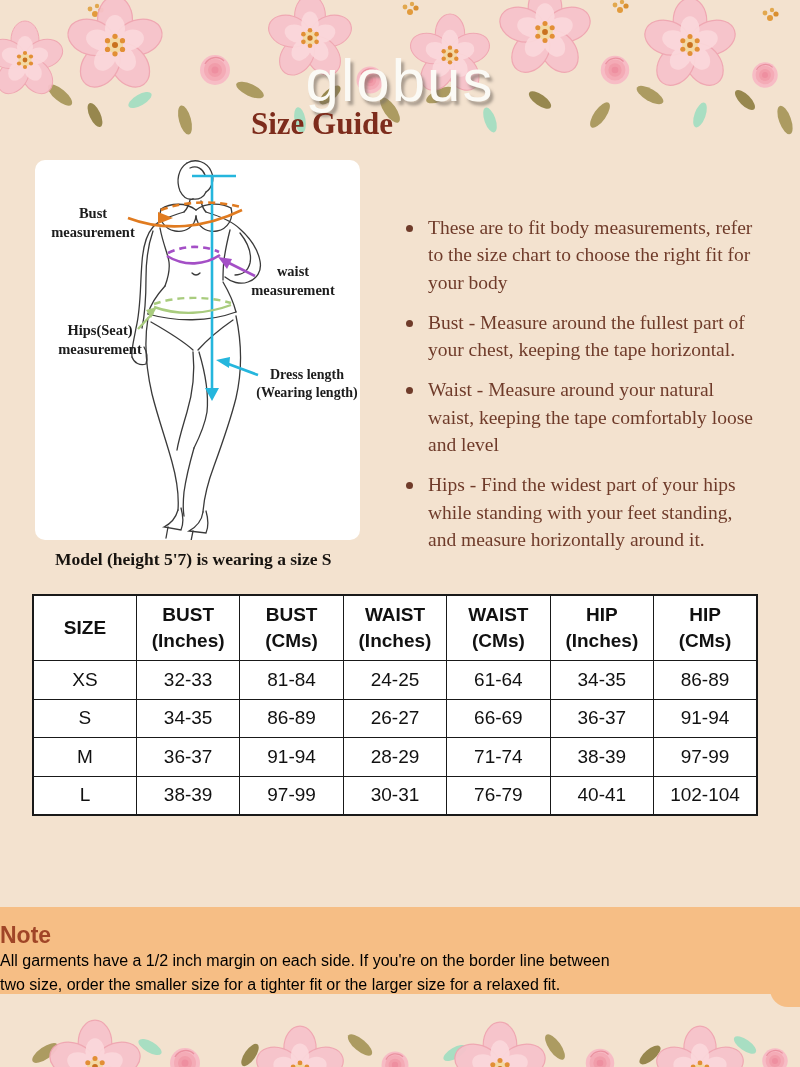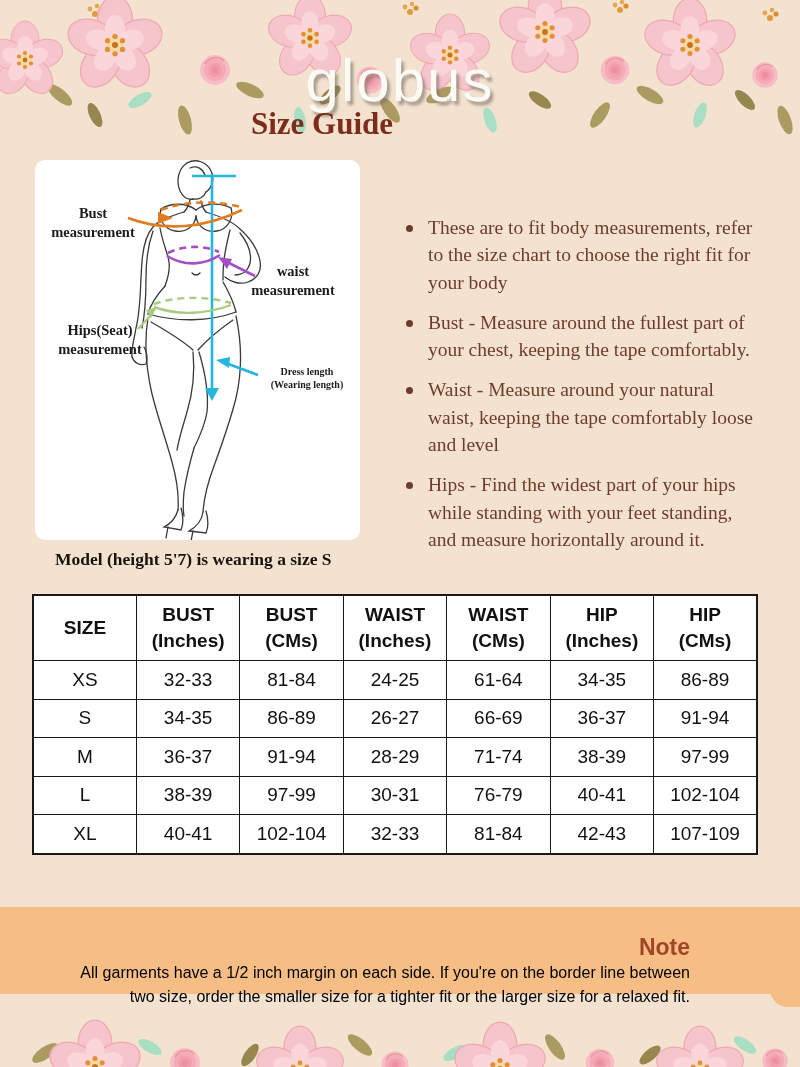--- a/index.html
+++ b/index.html
@@ -15,42 +15,42 @@
          font-size:31px;font-weight:bold;color:#7d2c1c;}
 
   
   .diagram-box{left:35px;top:160px;width:325px;height:380px;background:#ffffff;
                border-radius:10px;}
   .dlabel{position:absolute;white-space:pre-line;text-align:center;
           font-size:14.5px;font-weight:bold;color:#1c1c1c;line-height:1.28;}
   .lbl-bust{left:6px;top:44px;width:104px;}
   .lbl-waist{left:202px;top:102px;width:112px;}
   .lbl-hips{left:11px;top:161px;width:108px;}
-  .lbl-dress{left:221px;top:206px;width:102px;font-size:10px;}
+  .lbl-dress{left:221px;top:206px;width:102px;font-size:14px;}
 
   
   .bullets{left:406px;top:170px;width:360px;margin-top:44px;}
   .bullet{display:flex;gap:15px;margin-bottom:13px;}
   .dot{width:7px;height:7px;border-radius:50%;background:#6f3b2a;margin-top:11px;flex:none;}
   .btxt{width:333px;font-size:19.5px;line-height:1.4;color:#6f3b2a;}
 
   .model-note{left:55px;top:549px;font-size:17.5px;font-weight:bold;color:#17130f;}
 
   
   .table-wrap{left:32px;top:594px;}
   table.size-table{border-collapse:collapse;width:726px;table-layout:fixed;background:#ffffff;
        border:2.5px solid #191919;font-family:"Liberation Sans",sans-serif;color:#111;}
   .size-table th,.size-table td{border:1.6px solid #191919;text-align:center;vertical-align:middle;padding:0;}
   .size-table thead th{height:64px;font-size:19px;font-weight:bold;line-height:1.35;}
   .size-table tbody td{height:37.5px;font-size:19px;font-weight:normal;}
   .size-table tbody td.szcol{font-weight:normal;}
 
   
   .note-band{left:-30px;top:907px;width:858px;height:87px;background:#f6be85;border-radius:24px;}
-  .note-inner{position:absolute;left:30px;top:16px;width:690px;text-align:right;
+  .note-inner{position:absolute;left:30px;top:4px;width:690px;text-align:left;
               font-family:"Liberation Sans",sans-serif;}
   .note-title{margin-top:11px;font-size:23px;font-weight:bold;color:#a04527;}
   .note-line{font-size:16px;color:#000000;line-height:1.5;}
   .corner-sliver{left:770px;top:950px;width:30px;height:57px;background:#f6be85;
                  border-bottom-left-radius:18px;}
   svg{display:block;}
 </style>
 </head>
 <body>
 
@@ -219,21 +219,21 @@
 (Wearing length)</div>
   </div>
 
   <div class="abs bullets">
     <div class="bullet">
       <span class="dot"></span>
       <span class="btxt">These are to fit body measurements, refer to the size chart to choose the right fit for your body</span>
     </div>
     <div class="bullet">
       <span class="dot"></span>
-      <span class="btxt">Bust - Measure around the fullest part of your chest, keeping the tape comfortably.</span>
+      <span class="btxt">Bust - Measure around the fullest part of your chest, keeping the tape horizontal.</span>
     </div>
     <div class="bullet">
       <span class="dot"></span>
       <span class="btxt">Waist - Measure around your natural waist, keeping the tape comfortably loose and level</span>
     </div>
     <div class="bullet">
       <span class="dot"></span>
       <span class="btxt">Hips - Find the widest part of your hips while standing with your feet standing, and measure horizontally around it.</span>
     </div>
   </div>
@@ -302,29 +302,20 @@
           <td>97-99</td>
         </tr>
         <tr>
           <td class="szcol">L</td>
           <td>38-39</td>
           <td>97-99</td>
           <td>30-31</td>
           <td>76-79</td>
           <td>40-41</td>
           <td>102-104</td>
-        </tr>
-        <tr>
-          <td class="szcol">XL</td>
-          <td>40-41</td>
-          <td>102-104</td>
-          <td>32-33</td>
-          <td>81-84</td>
-          <td>42-43</td>
-          <td>107-109</td>
         </tr>
       </tbody>
     </table>
   </div>
 
   <div class="abs note-band">
     <div class="note-inner">
       <div class="note-title">Note</div>
       <div class="note-line">All garments have a 1/2 inch margin on each side. If you're on the border line between</div>
       <div class="note-line">two size, order the smaller size for a tighter fit or the larger size for a relaxed fit.</div>

